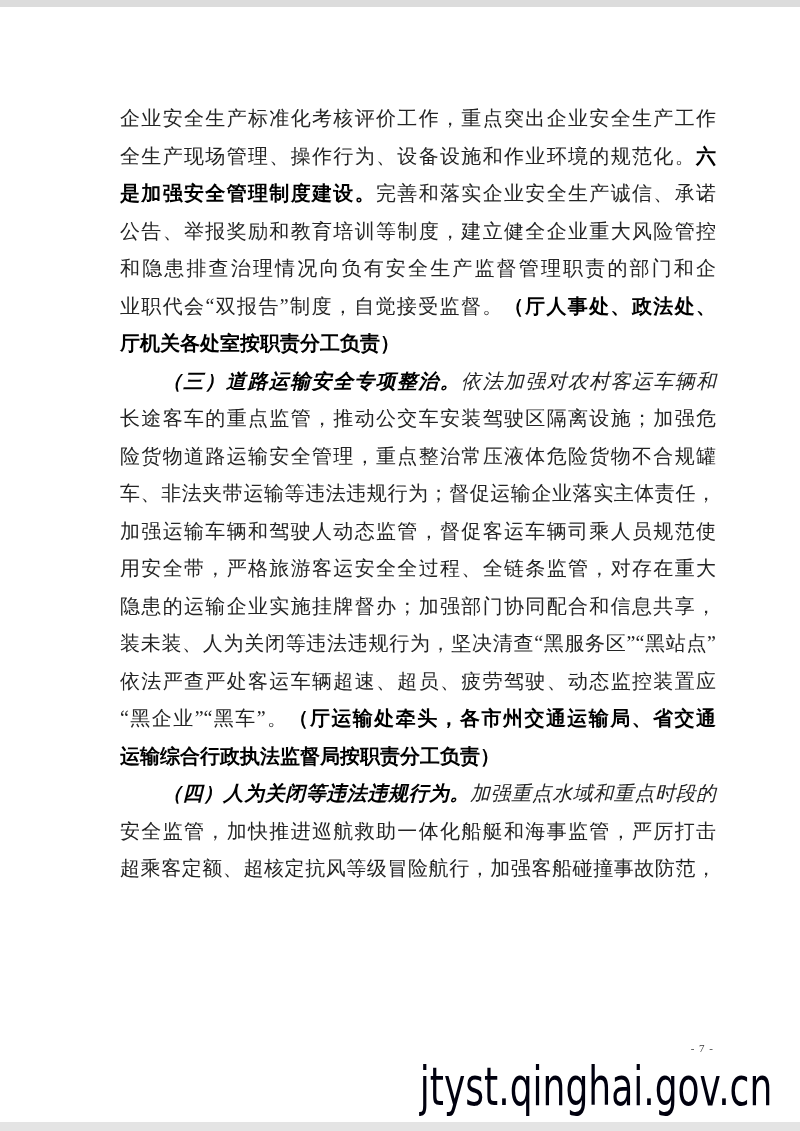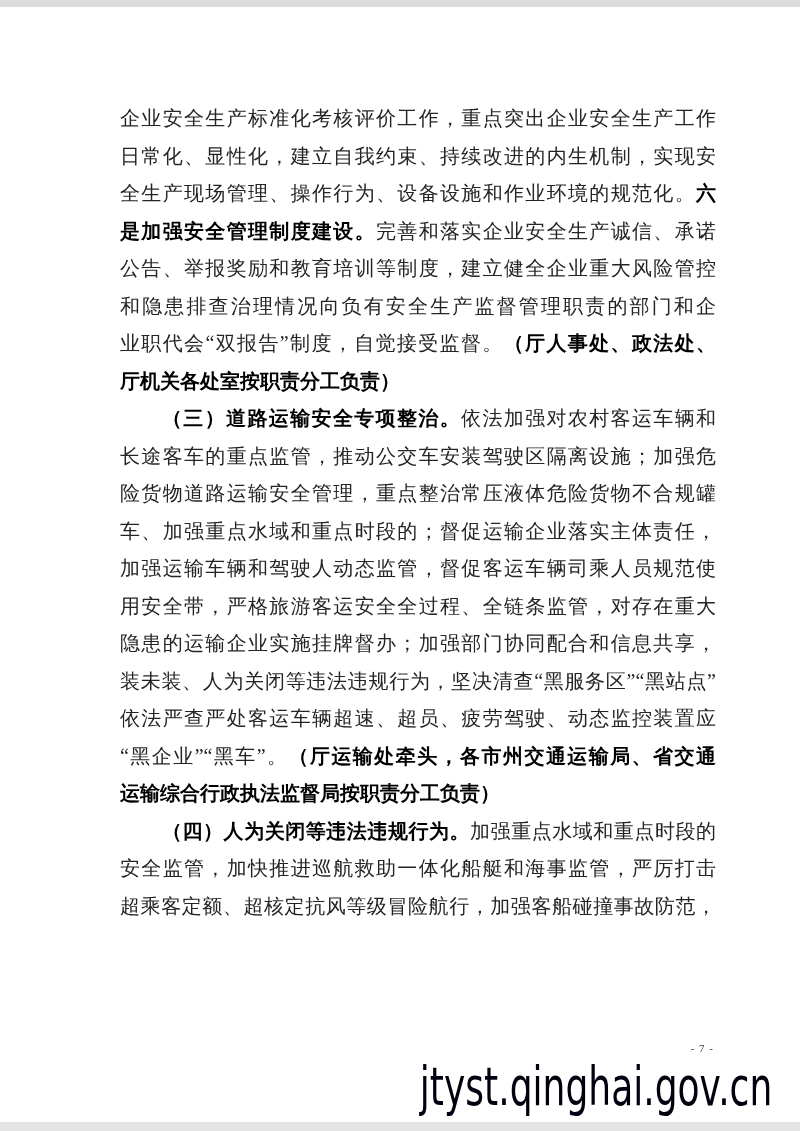--- a/index.html
+++ b/index.html
@@ -37,20 +37,21 @@
     text-align: justify;
     text-align-last: justify;
     height: 37.5px;
     overflow: visible;
   }
   .line.last {
     text-align-last: left;
   }
   .line.indent {
     text-indent: 42px;
+    font-style: italic;
   }
   .line .bold {
     font-weight: 700;
     color: #000000;
   }
   .page-number {
     position: absolute;
     top: 1042px;
     right: 86px;
     font-size: 11px;
@@ -72,31 +73,30 @@
   }
 </style>
 </head>
 <body>
 
 <div class="page">
   <div class="edge-strip top"></div>
 
   <div class="doc-body">
       <div class="line"><span>企业安全生产标准化考核评价工作，重点突出企业安全生产工作</span></div>
-      <div class="line"><span>日常化、显性化，建立自我约束、持续改进的内生机制，实现安</span></div>
       <div class="line"><span>全生产现场管理、操作行为、设备设施和作业环境的规范化。</span><span class="bold">六</span></div>
       <div class="line"><span class="bold">是加强安全管理制度建设。</span><span>完善和落实企业安全生产诚信、承诺</span></div>
       <div class="line"><span>公告、举报奖励和教育培训等制度，建立健全企业重大风险管控</span></div>
       <div class="line"><span>和隐患排查治理情况向负有安全生产监督管理职责的部门和企</span></div>
       <div class="line"><span>业职代会“双报告”制度，自觉接受监督。</span><span class="bold">（厅人事处、政法处、</span></div>
       <div class="line last"><span class="bold">厅机关各处室按职责分工负责）</span></div>
       <div class="line indent"><span class="bold">（三）道路运输安全专项整治。</span><span>依法加强对农村客运车辆和</span></div>
       <div class="line"><span>长途客车的重点监管，推动公交车安装驾驶区隔离设施；加强危</span></div>
       <div class="line"><span>险货物道路运输安全管理，重点整治常压液体危险货物不合规罐</span></div>
-      <div class="line"><span>车、加强重点水域和重点时段的；督促运输企业落实主体责任，</span></div>
+      <div class="line"><span>车、非法夹带运输等违法违规行为；督促运输企业落实主体责任，</span></div>
       <div class="line"><span>加强运输车辆和驾驶人动态监管，督促客运车辆司乘人员规范使</span></div>
       <div class="line"><span>用安全带，严格旅游客运安全全过程、全链条监管，对存在重大</span></div>
       <div class="line"><span>隐患的运输企业实施挂牌督办；加强部门协同配合和信息共享，</span></div>
       <div class="line"><span>装未装、人为关闭等违法违规行为，坚决清查“黑服务区”“黑站点”</span></div>
       <div class="line"><span>依法严查严处客运车辆超速、超员、疲劳驾驶、动态监控装置应</span></div>
       <div class="line"><span>“黑企业”“黑车”。</span><span class="bold">（厅运输处牵头，各市州交通运输局、省交通</span></div>
       <div class="line last"><span class="bold">运输综合行政执法监督局按职责分工负责）</span></div>
       <div class="line indent"><span class="bold">（四）人为关闭等违法违规行为。</span><span>加强重点水域和重点时段的</span></div>
       <div class="line"><span>安全监管，加快推进巡航救助一体化船艇和海事监管，严厉打击</span></div>
       <div class="line"><span>超乘客定额、超核定抗风等级冒险航行，加强客船碰撞事故防范，</span></div>

